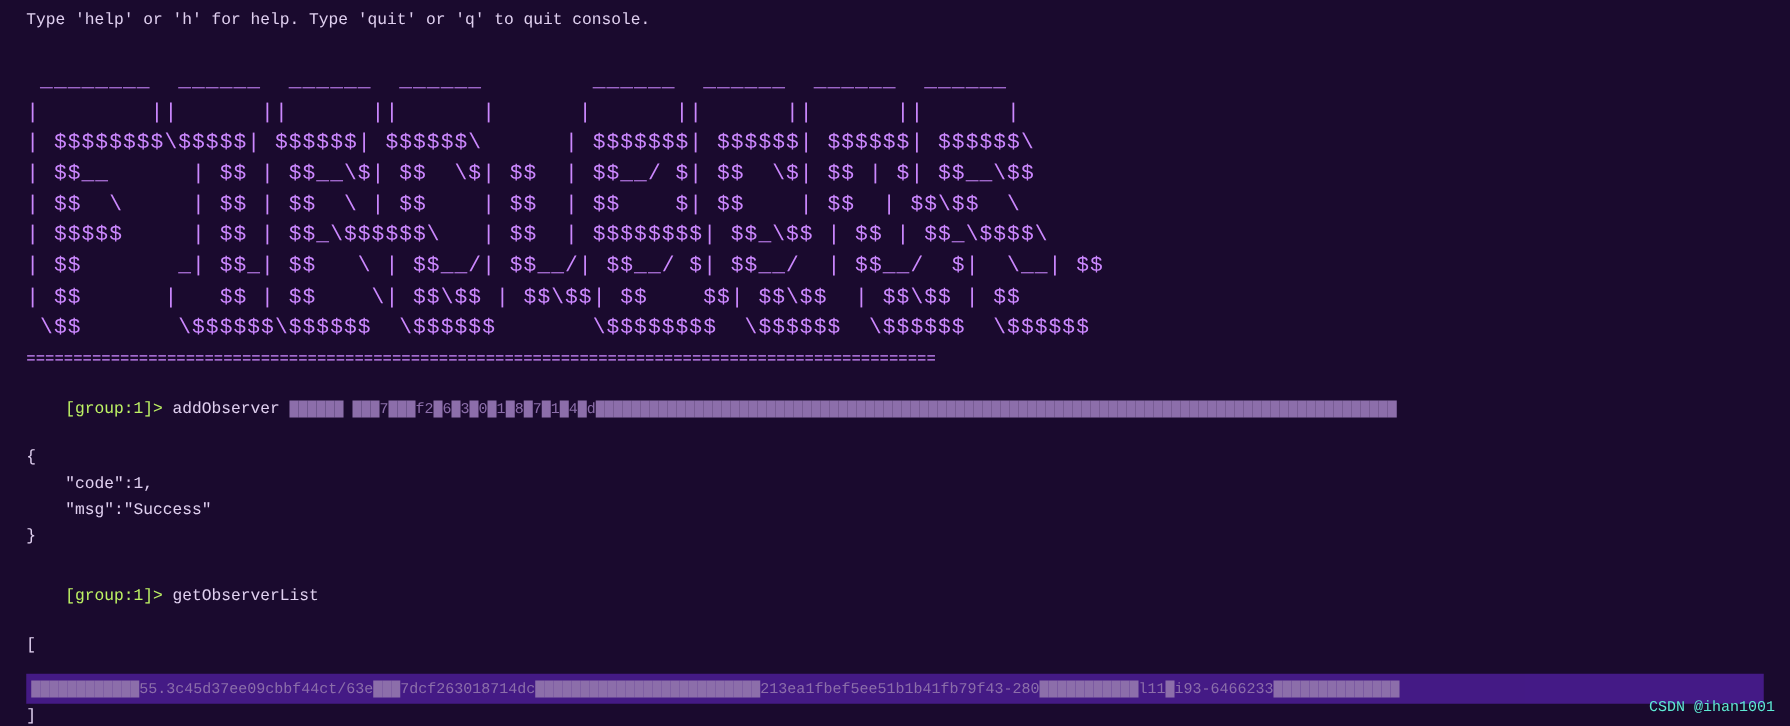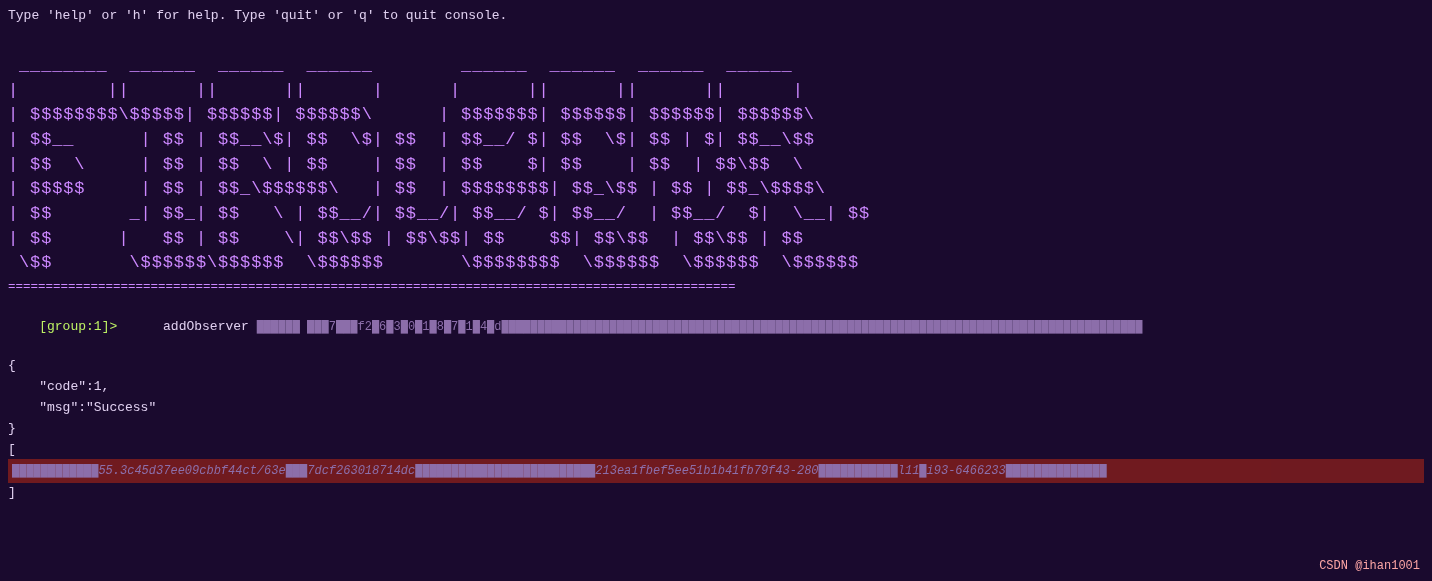--- a/index.html
+++ b/index.html
@@ -16,21 +16,21 @@
       width: 1432px;
       height: 581px;
       overflow: hidden;
       position: relative;
     }
 
     .terminal {
       width: 100%;
       height: 100%;
       background-color: #1a0a2e;
-      padding: 6px 8px;
+      padding: 6px 21px;
       overflow: hidden;
       position: relative;
     }
 
     .ascii-art {
       color: #cc88ff;
       line-height: 1.45;
       white-space: pre;
       font-size: 17px;
       letter-spacing: 0.05em;
@@ -49,21 +49,20 @@
       font-size: 13px;
       line-height: 1.5;
     }
 
     .prompt {
       color: #bef264;
     }
 
     .cmd-text {
       color: #e0d0f0;
-      margin-left: 38px;
     }
 
     .json-output {
       white-space: pre;
       font-size: 13px;
       line-height: 1.6;
       color: #e0d0f0;
       margin-left: 0;
     }
 
@@ -75,21 +74,21 @@
       opacity: 0.85;
       overflow: hidden;
       text-overflow: clip;
       white-space: nowrap;
     }
 
     .watermark {
       position: absolute;
       bottom: 8px;
       right: 12px;
-      color: #fca5a5;
+      color: #5eead4;
       font-size: 12px;
       font-family: 'Courier New', Courier, monospace;
     }
 
     .list-bracket {
       color: #e0d0f0;
       font-size: 13px;
       line-height: 1.5;
     }
   </style>
@@ -114,21 +113,24 @@
 
   <div class="command-line">
     <span class="prompt">[group:1]&gt; </span><span class="cmd-text">addObserver <span class="blurred-line" style="display:inline;font-size:12px;color:#a080c0;">██████ ███7███f2█6█3█0█1█8█7█1█4█d█████████████████████████████████████████████████████████████████████████████████████████</span></span>
   </div>
 
   <div class="json-output">{
     "code":1,
     "msg":"Success"
 }</div>
 
+  <div style="margin-top:8px;" class="command-line">
+    <span class="prompt">[group:1]&gt; </span><span class="cmd-text">getObserverList</span>
+  </div>
 
   <div class="list-bracket">[</div>
 
-  <div class="blurred-line" style="padding-left:4px; margin-top:0; background-color: #7f1d1d; padding:3px 4px; overflow:hidden; max-height:24px;font-style:italic;">████████████55.3c45d37ee09cbbf44ct/63e███7dcf263018714dc█████████████████████████213ea1fbef5ee51b1b41fb79f43-280███████████l11█i93-6466233██████████████</div>
+  <div class="blurred-line" style="padding-left:4px; margin-top:13px; background-color: #4c1d95; padding:3px 4px; overflow:hidden; max-height:24px;">████████████55.3c45d37ee09cbbf44ct/63e███7dcf263018714dc█████████████████████████213ea1fbef5ee51b1b41fb79f43-280███████████l11█i93-6466233██████████████</div>
 
   <div class="list-bracket">]</div>
 
   <div class="watermark">CSDN @ihan1001</div>
 </div>
 
 </body></html>

